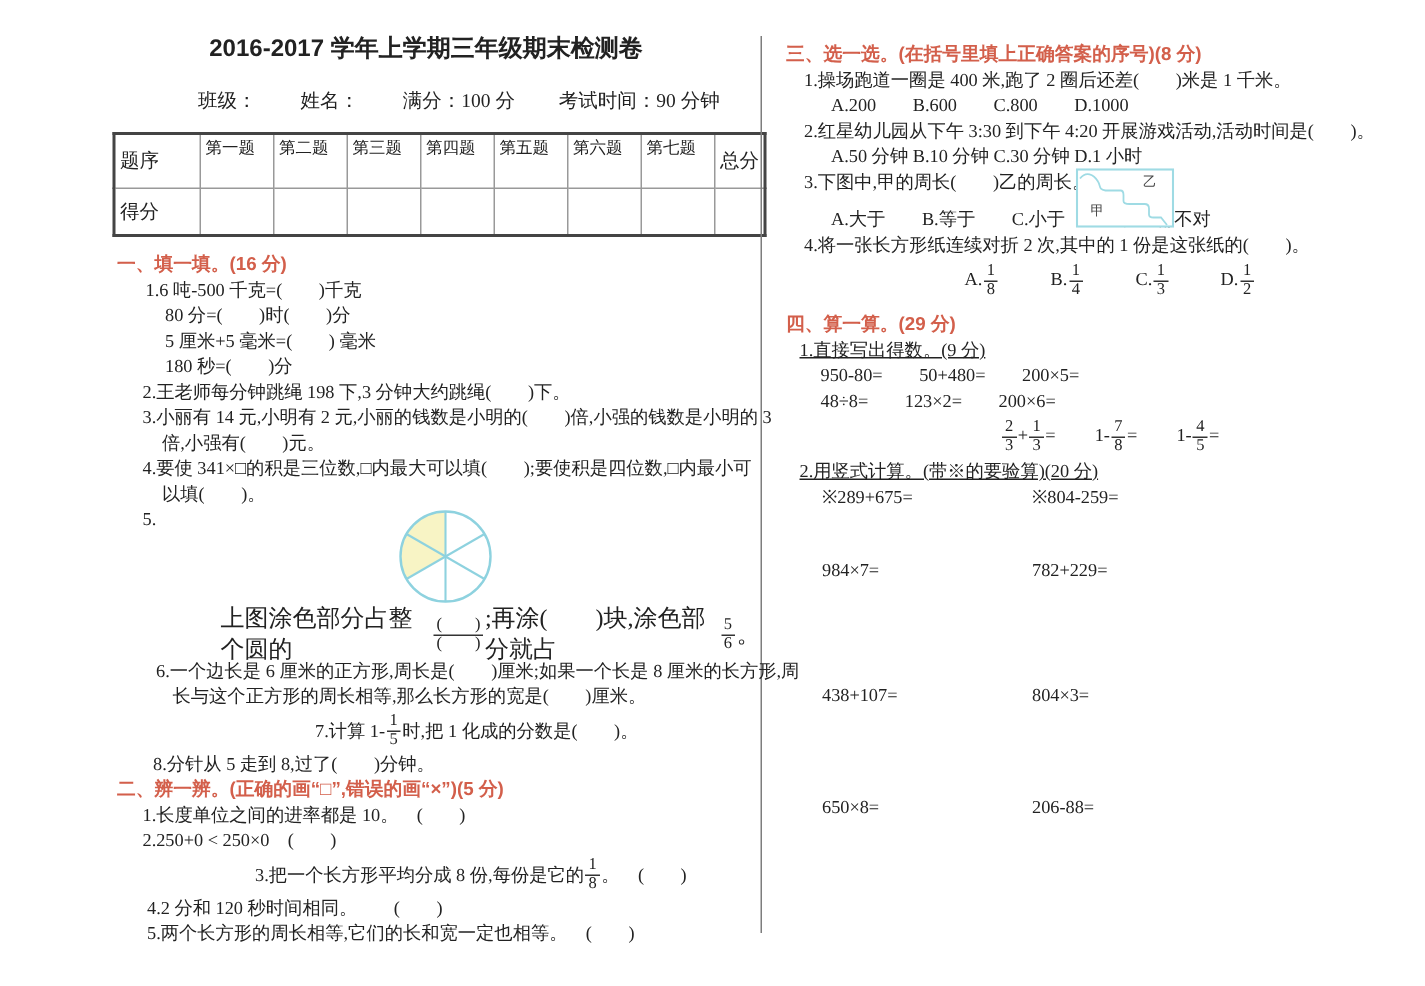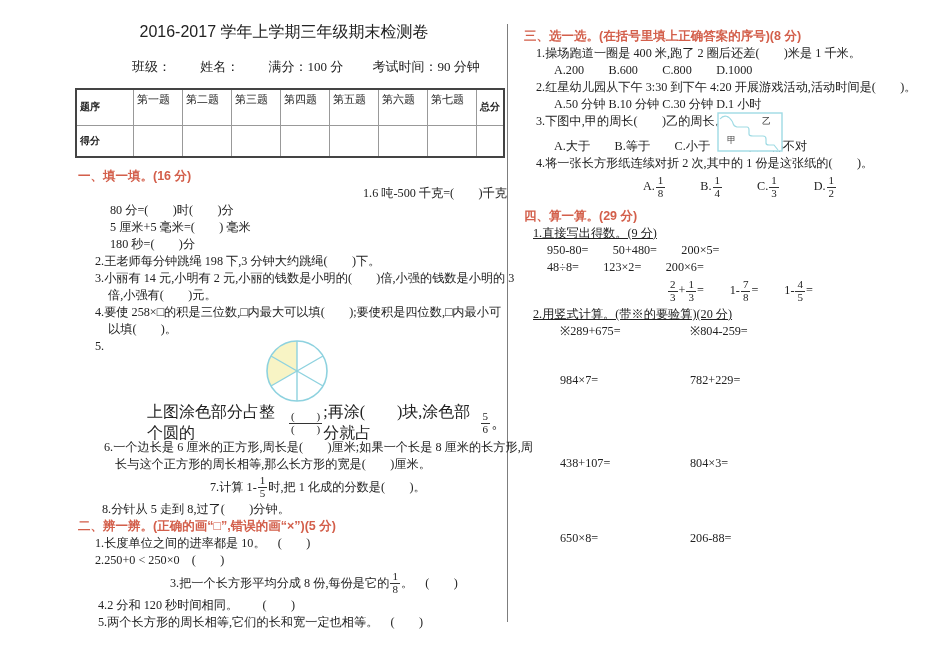--- a/index.html
+++ b/index.html
@@ -6,27 +6,27 @@
     --heading:#d35f4b;
     --pie_outline:#8ed2df;
     --pie_fill:#f8f4c5;
     --figure_border:#9fdbe4;
     --text:#222222;
   }
   html,body{margin:0;padding:0;background:#ffffff;}
   .page{position:relative;width:950px;height:657px;background:#fff;overflow:hidden;
         font-family:"Liberation Serif",serif;color:var(--text,#222);}
   .title{position:absolute;top:22px;left:75px;width:418px;text-align:center;
-         font-family:"Liberation Sans",sans-serif;font-weight:normal;font-size:16px;}
+         font-family:"Liberation Sans",sans-serif;font-weight:bold;font-size:16px;}
   .info{position:absolute;top:58px;left:132px;width:400px;font-size:13px;white-space:nowrap;}
   .info span{margin-right:26px;}
   .score-table{position:absolute;top:88px;left:75px;border-collapse:collapse;
                border:2px solid #444;}
   .score-table td,.score-table th{border:1px solid #999;padding:2px 3px;vertical-align:top;text-align:left;}
-  .score-table th{font-family:"Liberation Sans",sans-serif;font-size:10px;font-weight:bold;vertical-align:middle;}
+  .score-table th{font-family:"Liberation Sans",sans-serif;font-size:13px;font-weight:normal;vertical-align:middle;}
   .score-table .colhead{font-size:11px;line-height:1.3;width:42px;}
   .score-table .corner{width:50px;}
   .score-table .hrow{height:36px;}
   .score-table .srow{height:32px;}
   .divider{position:absolute;left:507px;top:24px;width:1px;height:598px;background:#7d7d7d;}
   .col{position:absolute;}
   .col-left{top:168px;left:75px;width:432px;}
   .col-right{top:28px;left:521px;width:430px;}
   .sec-heading{font-family:"Liberation Sans",sans-serif;font-weight:bold;
                color:var(--heading,#d35f4b);font-size:12.5px;line-height:17px;
@@ -41,23 +41,23 @@
   .pie-circle{fill:none;stroke:var(--pie_outline,#8ed2df);stroke-width:1.6;}
   .pie-spoke{stroke:var(--pie_outline,#8ed2df);stroke-width:1.4;}
   .pie-shade{fill:var(--pie_fill,#f8f4c5);stroke:none;}
   .caption{display:flex;align-items:center;margin-left:72px;margin-top:4px;height:32px;}
   .fig-wrap{position:absolute;left:196px;top:84px;width:66px;height:40px;}
   .fig-rect{fill:#fff;stroke:var(--figure_border,#9fdbe4);stroke-width:1.4;}
   .fig-curve{fill:none;stroke:var(--figure_border,#9fdbe4);stroke-width:1.2;}
   .fig-label{font-size:9px;fill:#444;font-family:"Liberation Serif",serif;}
   .opt-row{display:flex;align-items:center;gap:34px;margin-left:122px;height:30px;font-size:12.2px;}
   .frac-row{display:flex;align-items:center;gap:26px;margin-left:146px;height:30px;font-size:12.2px;}
-  .calc-row{display:flex;font-size:12.2px;line-height:17px;margin-left:39px;}
+  .calc-row{display:flex;font-size:12.2px;line-height:17px;margin-left:27px;gap:10px;}
   .calc-row span:first-child{width:130px;display:inline-block;}  .ind12{padding-left:12px;text-decoration:underline;} .ind15{padding-left:15px;}
-  .ind20{padding-left:20px;} .ind22{padding-left:22px;text-align:right;} .ind23{padding-left:23px;}
+  .ind20{padding-left:20px;} .ind22{padding-left:22px;} .ind23{padding-left:23px;}
   .ind26{padding-left:26px;} .ind27{padding-left:27px;} .ind29{padding-left:29px;}
   .ind33{padding-left:33px;} .ind35{padding-left:35px;} .ind40{padding-left:40px;}
   .ind95{padding-left:95px;} .ind135{padding-left:135px;}
   .mt16{margin-top:8px;} .mt6{margin-top:6px;}
   .mt32{margin-top:32px;} .mt66{margin-top:66px;} .mt58{margin-top:58px;}
 </style>
 </head>
 <body>
 
 <div class="page">
@@ -102,21 +102,21 @@
 
   <div class="col col-left">
     <div class="sec-heading">一、填一填。(16 分)</div>
     <div class="line ind22">1.6 吨-500 千克=(　　)千克</div>
     <div class="line ind35">80 分=(　　)时(　　)分</div>
     <div class="line ind35">5 厘米+5 毫米=(　　) 毫米</div>
     <div class="line ind35">180 秒=(　　)分</div>
     <div class="line ind20">2.王老师每分钟跳绳 198 下,3 分钟大约跳绳(　　)下。</div>
     <div class="line ind20">3.小丽有 14 元,小明有 2 元,小丽的钱数是小明的(　　)倍,小强的钱数是小明的 3</div>
     <div class="line ind33">倍,小强有(　　)元。</div>
-    <div class="line ind20">4.要使 258×□的积是三位数,□内最大可以填(　　);要使积是四位数,□内最小可</div>
+    <div class="line ind20">4.要使 341×□的积是三位数,□内最大可以填(　　);要使积是四位数,□内最小可</div>
     <div class="line ind33">以填(　　)。</div>
     <div class="line ind20">5.</div>
 
     <div class="pie-wrap">
       <svg width="64" height="64" viewBox="0 0 64 64">
         <path class="pie-shade" d="M32,32 L32,2 A30,30 0 0 0 6,17 Z"></path>
         <path class="pie-shade" d="M32,32 L6,17 A30,30 0 0 0 6,47 Z"></path>
         <circle class="pie-circle" cx="32" cy="32" r="30"></circle>
         <line class="pie-spoke" x1="32" y1="2" x2="32" y2="62"></line>
         <line class="pie-spoke" x1="6" y1="17" x2="58" y2="47"></line>

